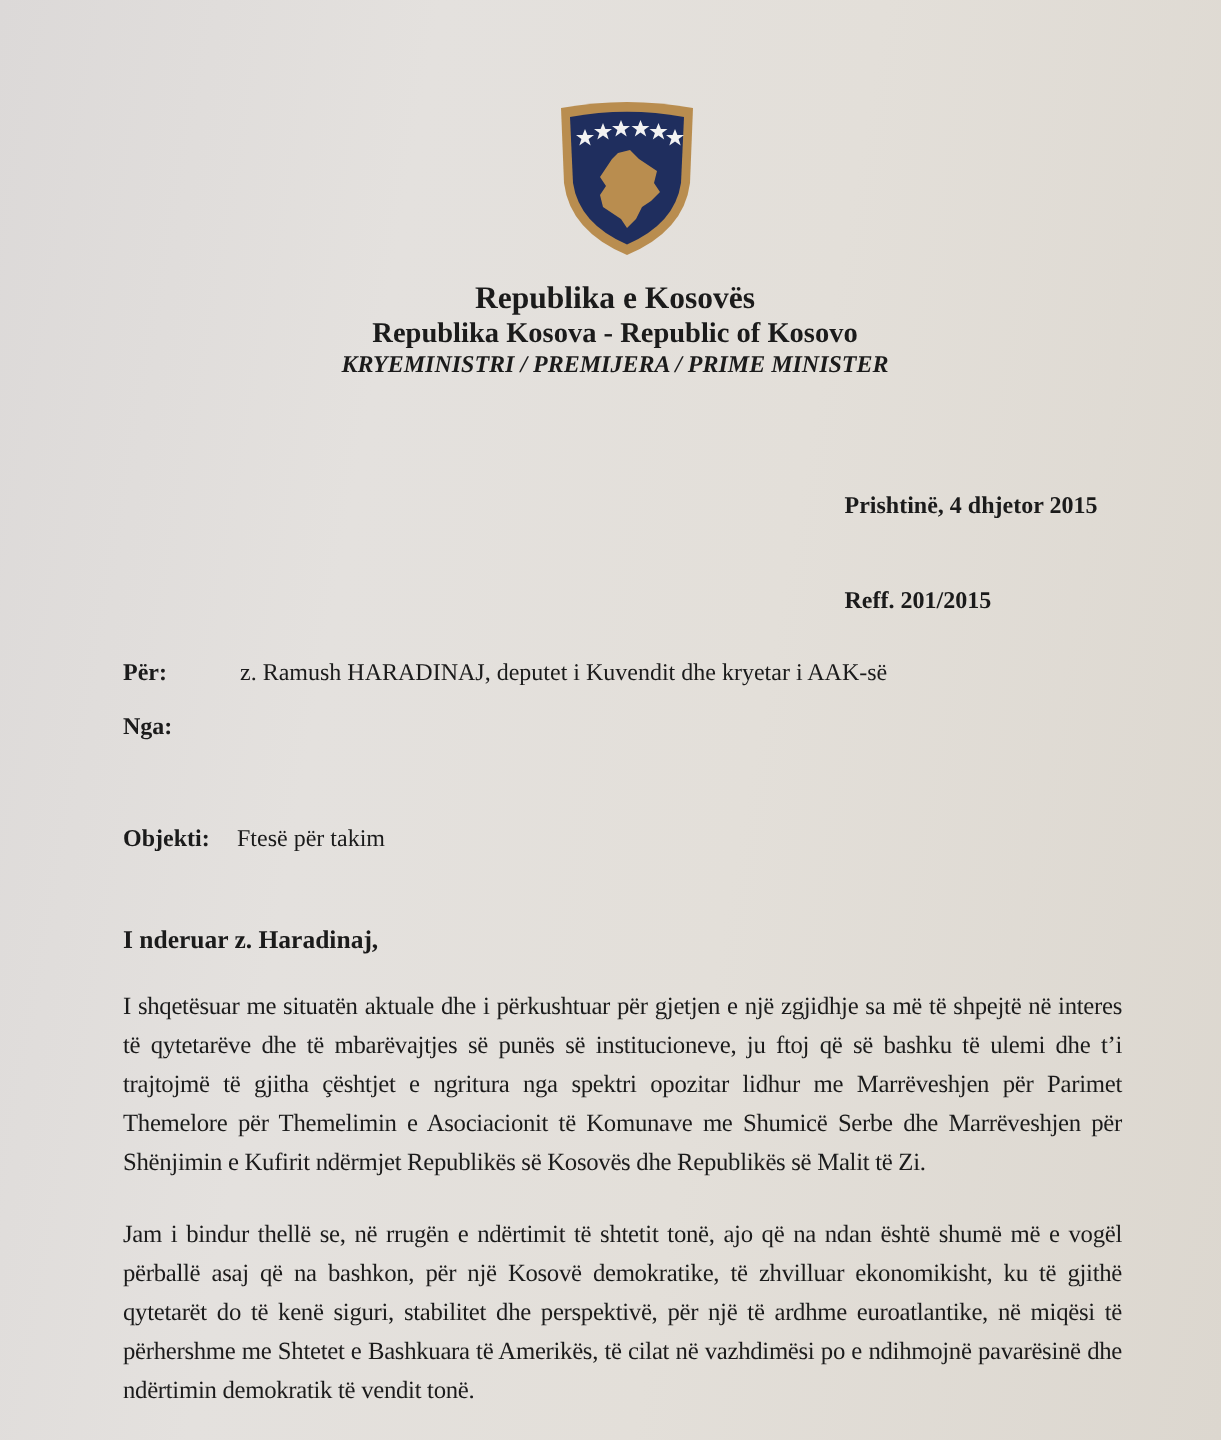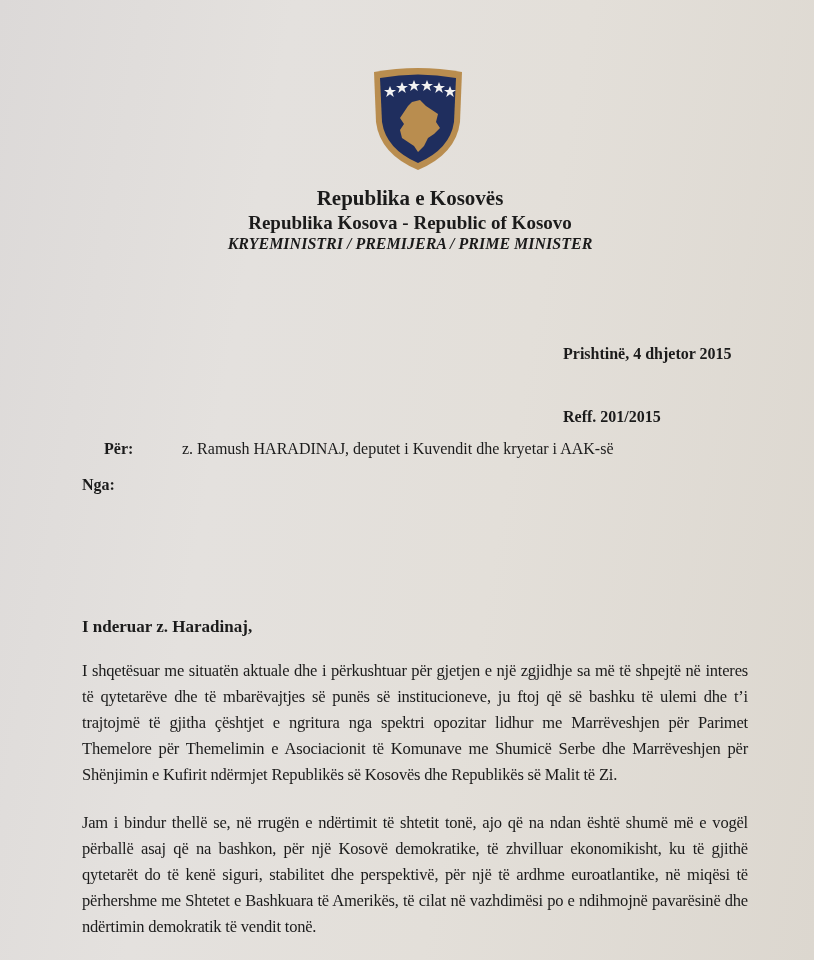--- a/index.html
+++ b/index.html
@@ -8,27 +8,27 @@
     background: linear-gradient(100deg, #dcd9d8 0%, #e4e1de 30%, #e3dfd9 60%, #dcd7cf 100%);
     font-family: "Liberation Serif", serif;
     color: #1b1b1b;
   }
   .page { position: absolute; inset: 0; }
   .emblem { position: absolute; left: 370px; top: 66px; width: 96px; height: 106px; }
   .header { position: absolute; left: 0; width: 814px; text-align: center; font-weight: bold; }
   .h1 { top: 186px; font-size: 21px; left: 3px; }
   .h2 { top: 212px; font-size: 19px; left: 3px; }
   .h3 { top: 235px; font-size: 16px; font-style: italic; left: 3px; }
-  .right { position: absolute; left: 563px; font-weight: bold; font-size: 16px; margin-top: 16px; }
+  .right { position: absolute; left: 563px; font-weight: bold; font-size: 16px; }
   .date { top: 329px; }
   .ref { top: 392px; }
   .meta-row { position: absolute; left: 82px; font-size: 16px; display: flex; }
   .meta-label { font-weight: bold; width: 78px; }
   .meta-row.objekti .meta-label { width: 76px; }
-  .row-per { top: 440px; margin-left: 22px; }
+  .row-per { top: 440px; }
   .row-nga { top: 476px; flex-direction: column; }
   .row-obj { top: 551px; }
   .salutation { position: absolute; left: 82px; top: 617px; font-size: 17px; font-weight: bold; text-align: center; }
   .para {
     position: absolute; left: 82px; width: 666px; font-size: 16.5px; line-height: 26px;
     text-align: justify; letter-spacing: -0.2px;
   }
   .p1 { top: 658px; }
   .p2 { top: 810px; }
 </style>
@@ -60,18 +60,22 @@
   <div class="right date">Prishtinë, 4 dhjetor 2015</div>
   <div class="right ref">Reff. 201/2015</div>
 
   <div class="meta-row row-per">
     <span class="meta-label">Për:</span>
     <span>z. Ramush HARADINAJ, deputet i Kuvendit dhe kryetar i AAK-së</span>
   </div>
   <div class="meta-row row-nga">
     <span class="meta-label">Nga:</span>
   </div>
+  <div class="meta-row objekti row-obj">
+    <span class="meta-label">Objekti:</span>
+    <span>Ftesë për takim</span>
+  </div>
 
   <div class="salutation">I nderuar z. Haradinaj,</div>
 
   <p class="para p1" style="margin:0">I shqetësuar me situatën aktuale dhe i përkushtuar për gjetjen e një zgjidhje sa më të shpejtë në interes të qytetarëve dhe të mbarëvajtjes së punës së institucioneve, ju ftoj që së bashku të ulemi dhe t’i trajtojmë të gjitha çështjet e ngritura nga spektri opozitar lidhur me Marrëveshjen për Parimet Themelore për Themelimin e Asociacionit të Komunave me Shumicë Serbe dhe Marrëveshjen për Shënjimin e Kufirit ndërmjet Republikës së Kosovës dhe Republikës së Malit të Zi.</p>
   <p class="para p2" style="margin:0">Jam i bindur thellë se, në rrugën e ndërtimit të shtetit tonë, ajo që na ndan është shumë më e vogël përballë asaj që na bashkon, për një Kosovë demokratike, të zhvilluar ekonomikisht, ku të gjithë qytetarët do të kenë siguri, stabilitet dhe perspektivë, për një të ardhme euroatlantike, në miqësi të përhershme me Shtetet e Bashkuara të Amerikës, të cilat në vazhdimësi po e ndihmojnë pavarësinë dhe ndërtimin demokratik të vendit tonë.</p>
 </div>
 
 </body></html>

